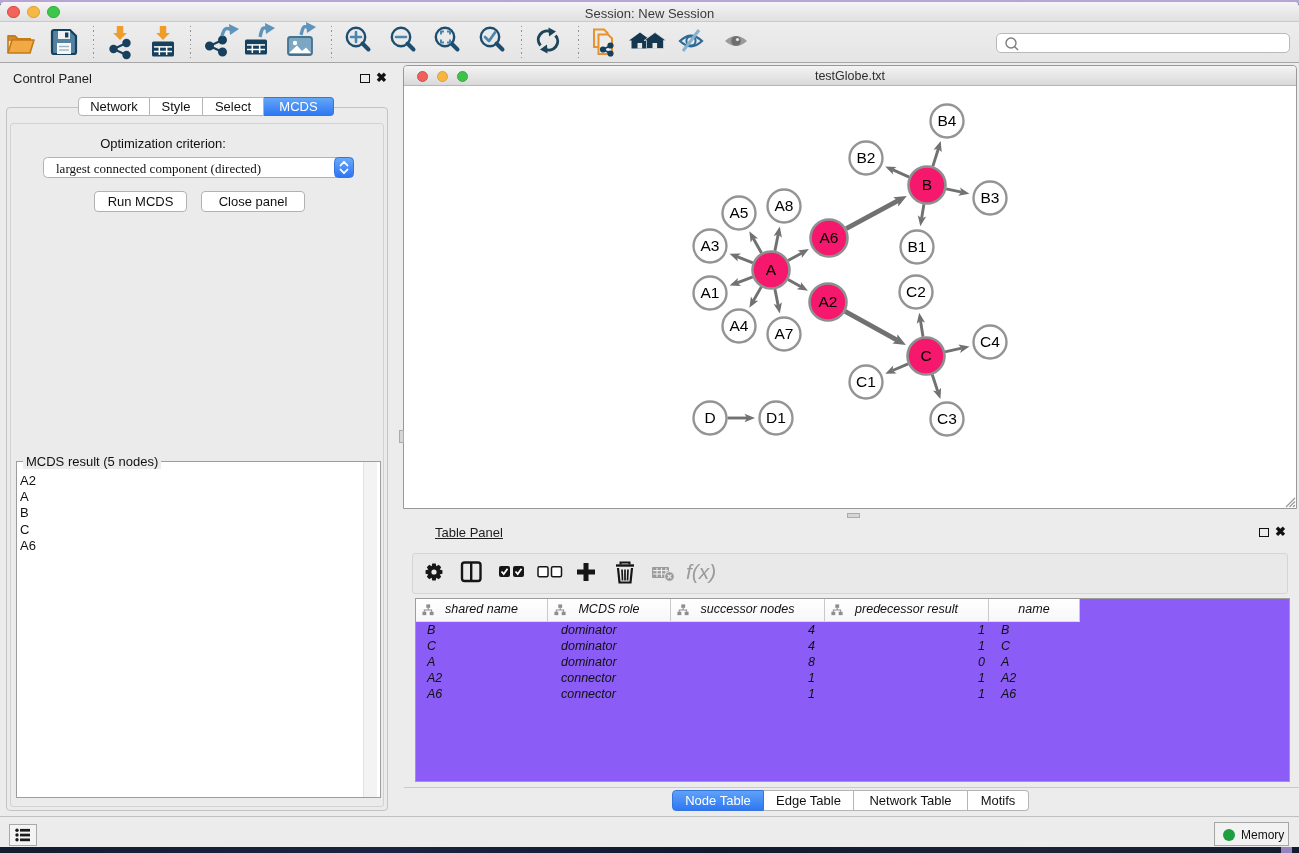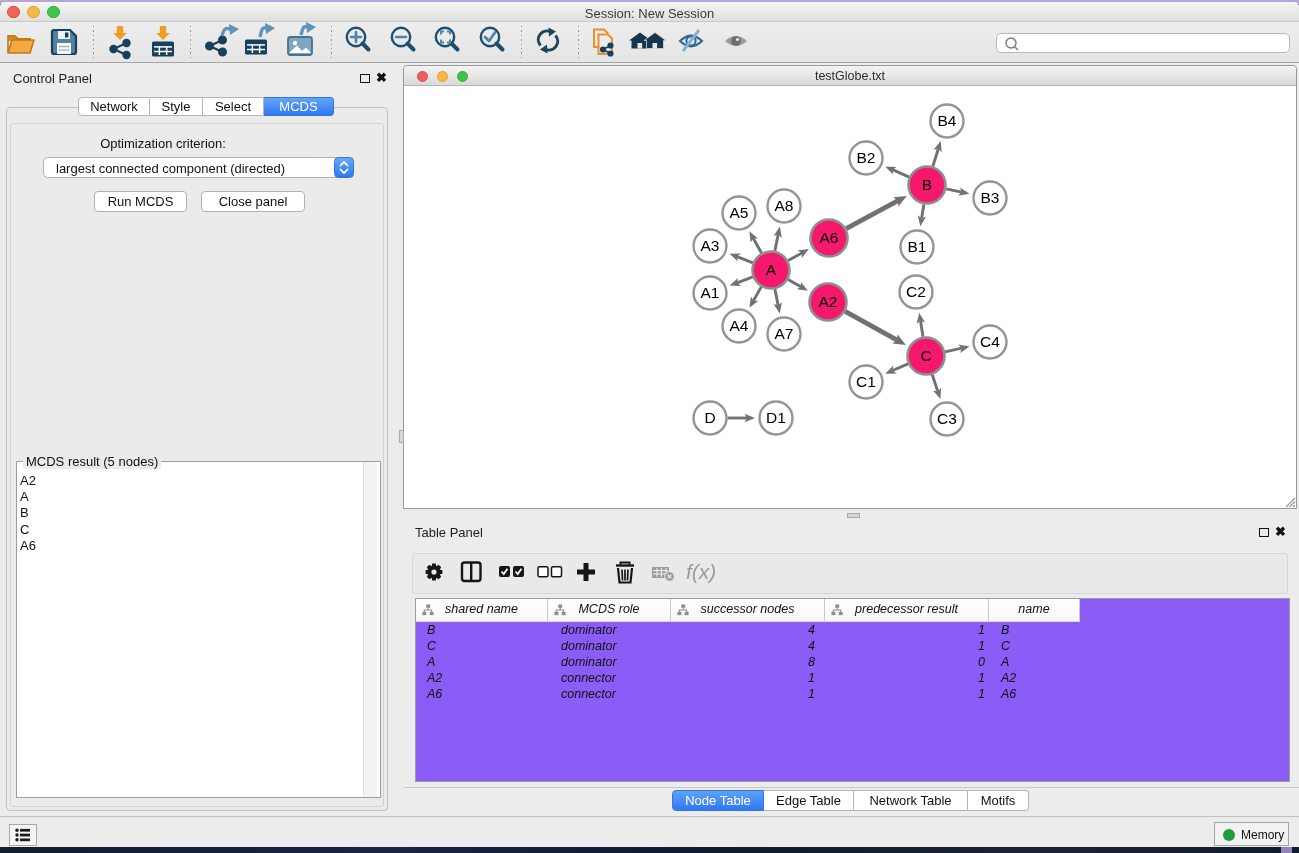--- a/index.html
+++ b/index.html
@@ -34,21 +34,21 @@
 #cp-inner { left:10px; top:123px; width:374px; height:684px; border:1px solid #d2d2d2;
   border-radius:3px; background:#ebebeb; }
 #cp-tabs { left:78px; top:97px; height:19px; display:flex; font-size:13px;border-radius:8px; }
 .cptab { background:#ffffff; border:1px solid #b5b5b5; border-left:none; color:#111;
   display:flex; align-items:center; justify-content:center; height:19px; }
 .cptab:first-child { border-left:1px solid #b5b5b5; border-radius:4px 0 0 4px; }
 .cptab.sel { background:linear-gradient(#64a6f8,#2e78f2); color:#fff; border-color:#3575dd;
   border-radius:0 4px 4px 0; }
 #opt-label { left:6px; top:136px; width:314px; text-align:center; font-size:13px; color:#111; }
 #dropdown { left:43px; top:157px; width:311px; height:21px; background:#fff;
-  border:1px solid #b2b2b2; border-radius:4.5px; font-size:13px; color:#111; }
+  border:1px solid #b2b2b2; border-radius:4.5px; font-size:13px; color:#111;font-family:Liberation Serif, serif; }
 #dropdown span.txt { position:absolute; left:12px; top:2.5px; }
 #dd-step { position:absolute; right:-1px; top:-1px; width:20px; height:21px; border-radius:4.5px;
   background:linear-gradient(#6aa9f9,#2d75f2); border:1px solid #3575dd; }
 .btn { position:absolute; height:21px; background:#ffffff; border:1px solid #b2b2b2;
   border-radius:4px; font-size:13px; color:#111; text-align:center; line-height:19px; }
 #btn-run { left:94px; top:191px; width:93px; }
 #btn-close { left:201px; top:191px; width:104px; }
 
 #grp { left:16px; top:461px; width:365px; height:337px; border:1px solid #9d9d9d; background:#fff; }
 #grp-label { left:23px; top:454px; font-size:13px; color:#111; background:#ebebeb; padding:0 3px; }
@@ -67,21 +67,21 @@
 #net-win { left:403px; top:65px; width:894px; height:444px; background:#ffffff;
   border:1px solid #989898; border-radius:4px 4px 0 0; }
 #net-title { left:0; top:0; width:892px; height:20px; border-radius:4px 4px 0 0;
   background:linear-gradient(#f4f4f4,#d9d9d9); border-bottom:1px solid #b6b6b6; }
 .tl2 { position:absolute; top:4.5px; width:11px; height:11px; border-radius:50%; }
 #net-title-text { position:absolute; left:0; top:3px; width:892px; text-align:center;
   font-size:12.5px; color:#2e2e2e; }
 
 .knob { position:absolute; background:#d6d6d6; border:1px solid #ababab; }
 
-#tp-title { left:415px; top:525px; font-size:13px; color:#1d1d1d; }
+#tp-title { left:435px; top:525px; font-size:13px; color:#1d1d1d;text-decoration:underline; }
 #tp-toolwrap { left:412px; top:553px; width:876px; height:41px; background:#e9e9e9;
   border:1px solid #d5d5d5; border-radius:3px; }
 #tp-table { left:415px; top:598px; width:875px; height:184px; background:#8b5cf6;
   border:1px solid #9d9d9d;font-style:italic; }
 .hdr-cell { position:absolute; top:0; height:22px; border-right:1px solid #c9c9c9;
   background:linear-gradient(#ffffff,#f7f7f7); font-size:12.5px; color:#111; }
 .hdr-lbl { position:absolute; top:3px; width:100%; text-align:center; }
 .row-txt { position:absolute; font-size:12.5px; color:#111; }
 #tp-tabs { left:672px; top:790px; height:21px; display:flex; font-size:13px; }
 .tptab { background:#ffffff; border:1px solid #b5b5b5; border-left:none; color:#111;

